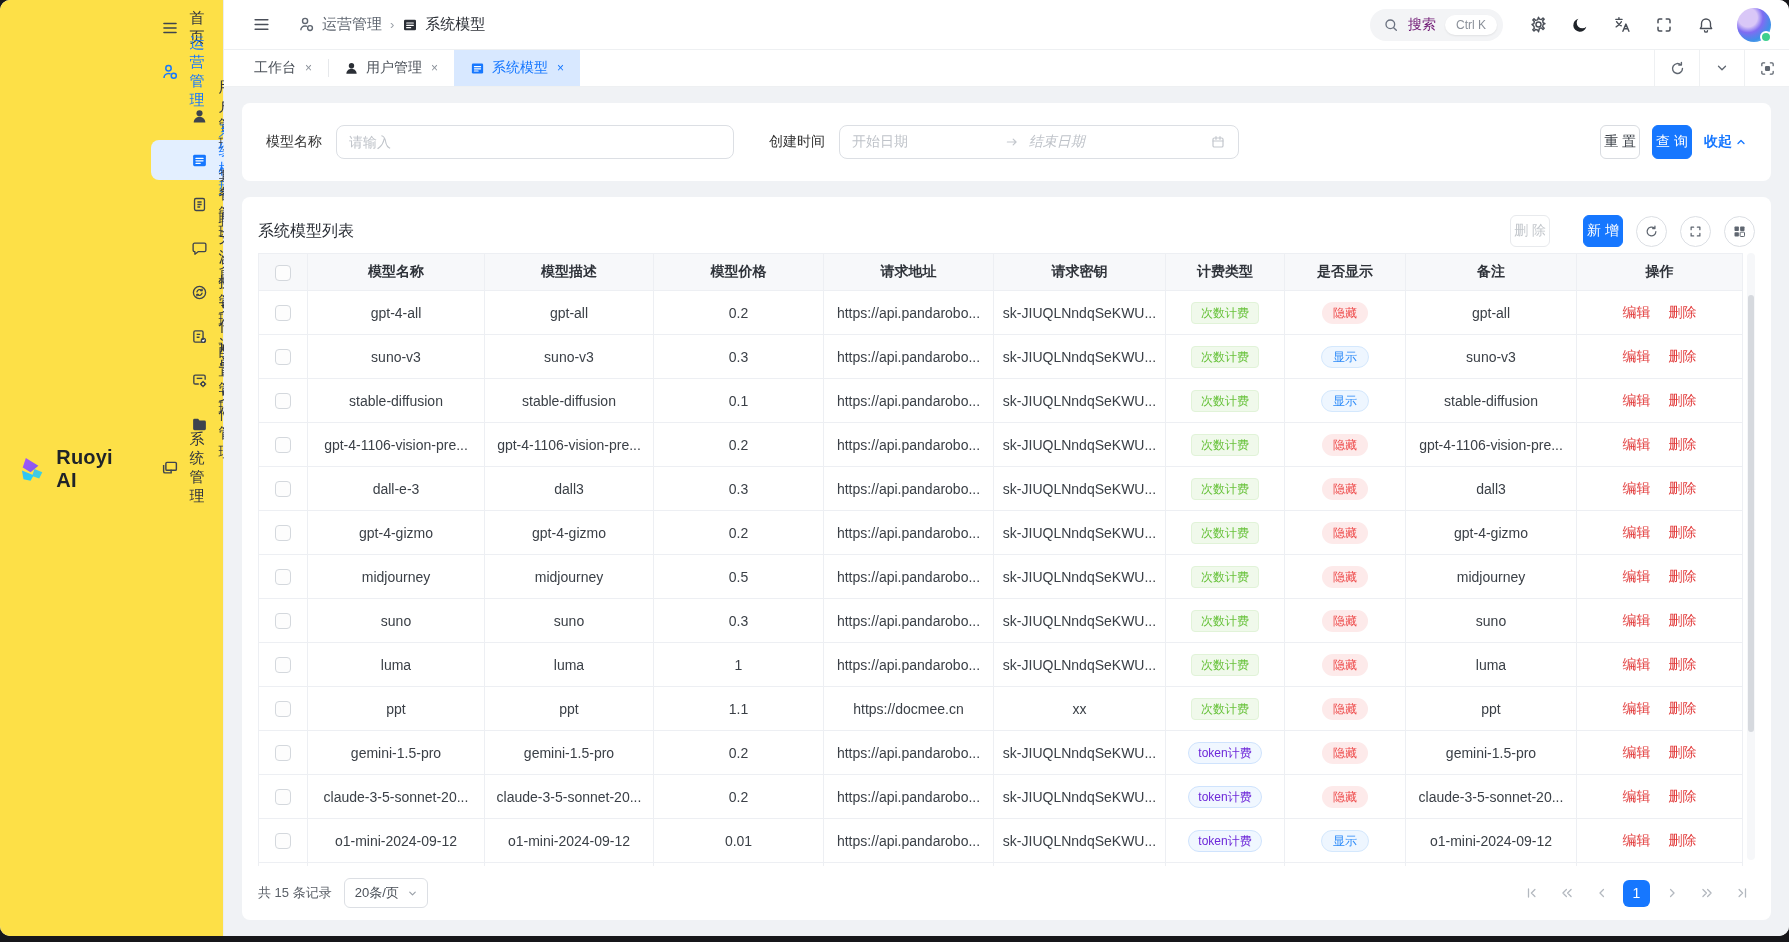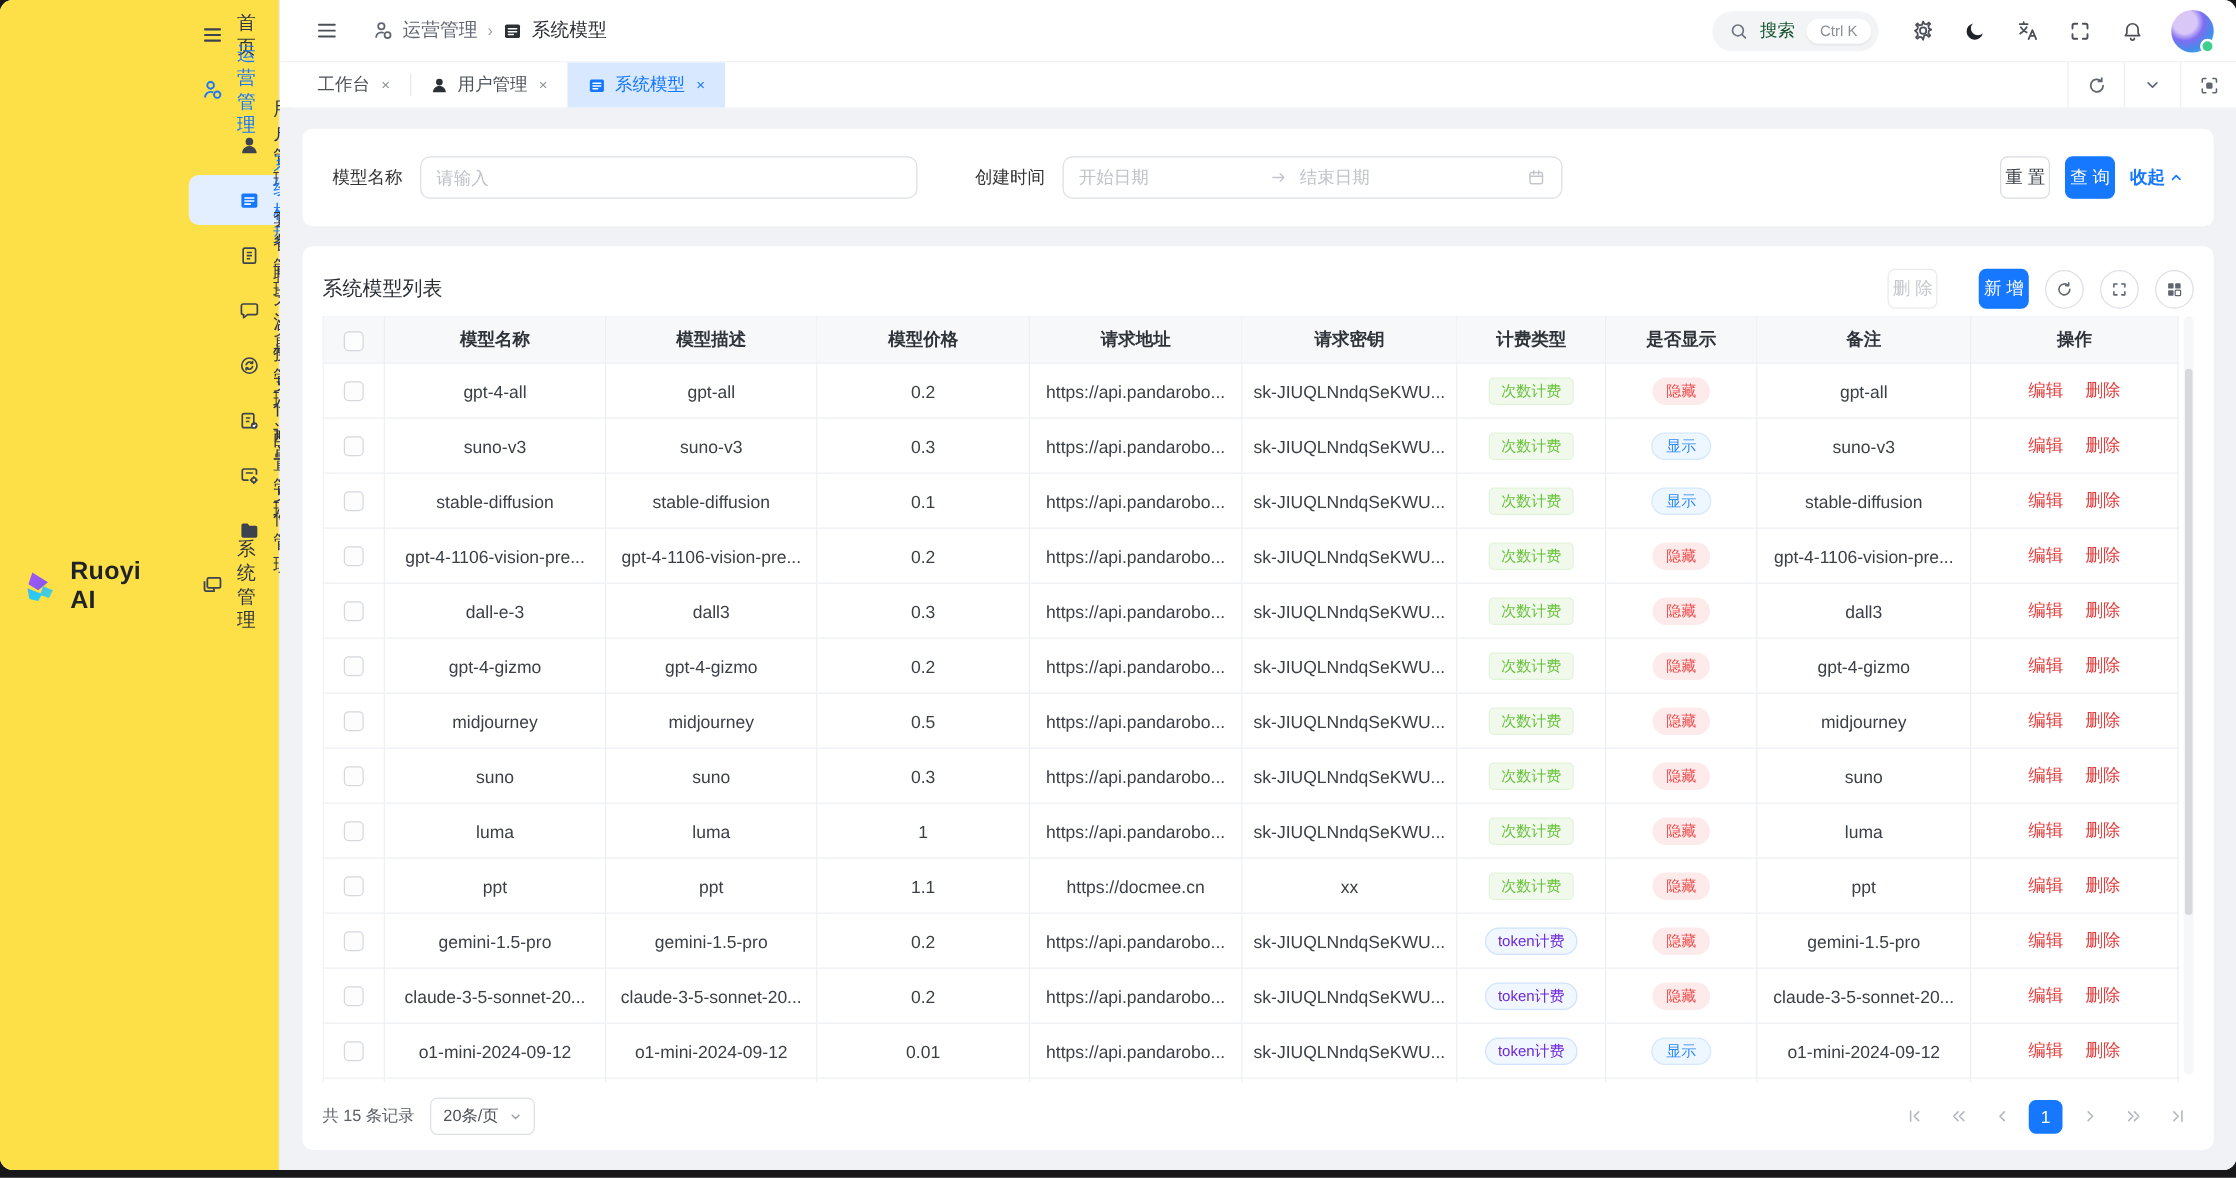--- a/index.html
+++ b/index.html
@@ -35,21 +35,21 @@
     padding:0 18px 0 20px; gap:8px; background:#fff; }
   .icon-btn { width:34px; height:34px; display:flex; align-items:center; justify-content:center;
     color:#4a4f58; cursor:pointer; border-radius:8px; background:transparent; border:none; }
   .crumbs { display:flex; align-items:center; gap:8px; margin-left:12px; font-size:15px; }
   .crumb { display:flex; align-items:center; gap:7px; color:#5f6670; }
   .crumb.current { color:#2b2f36; }
   .crumb-sep { color:#9aa0a8; font-size:13px; }
   .top-spacer { flex:1; }
   .search-pill { height:32px; background:#f3f4f6; border-radius:999px; display:flex;
     align-items:center; gap:9px; padding:0 6px 0 13px; cursor:pointer; margin-right:10px; }
-  .search-pill .s-label { color:#14532d; font-size:14px; }
+  .search-pill .s-label { color:#701a75; font-size:14px; }
   .search-kbd { background:#fff; border-radius:999px; padding:3px 11px; font-size:12px;
     color:#8a9099; box-shadow:0 1px 2px rgba(0,0,0,.08); }
   .avatar-wrap { position:relative; margin-left:6px; cursor:pointer; }
   .avatar { width:34px; height:34px; border-radius:50%;
     background:radial-gradient(circle at 32% 28%, #d9c7f7 0 28%, #7f6df2 45%, #3f8fe8 70%, #7ad0f0 100%); }
   .status-dot { position:absolute; right:-1px; bottom:-1px; width:12px; height:12px;
     border-radius:50%; background:#3ecf8e; border:2px solid #fff; }
 
   
   .tabbar { height:37px; border-bottom:1px solid #eef0f2; display:flex; align-items:stretch; background:#fff; }
@@ -66,25 +66,25 @@
     border-left:1px solid #eef0f2; color:#5f6670; cursor:pointer; }
 
   
   .content { flex:1; background:#f0f2f5; padding:16px 18px; display:flex; flex-direction:column; gap:16px; min-height:0; }
   .filter-card { background:#fff; border-radius:8px; height:78px; display:flex; align-items:center;
     padding:0 24px; gap:14px; flex-shrink:0; }
   .f-label { font-size:14px; color:#333; white-space:nowrap; }
   .f-input { width:398px; height:34px; border:1px solid #dcdfe4; border-radius:8px;
     padding:0 12px; font-size:14px; color:#333; outline:none; font-family:inherit; }
   .f-input::placeholder { color:#bfc3c9; }
-  .f-group2 { margin-left:32px; }
+  .f-group2 { margin-left:21px; }
   .date-range { width:400px; height:34px; border:1px solid #dcdfe4; border-radius:8px;
     display:flex; align-items:center; padding:0 12px; gap:10px; color:#bfc3c9; font-size:14px; cursor:text; }
   .date-ph { flex:1; }
-  .date-ph.end { flex:1.2; }
+  .date-ph.end { flex:1.2;font-style:italic; }
   .filter-actions { margin-left:auto; display:flex; align-items:center; gap:12px; }
   .btn { height:34px; border-radius:6px; font-size:14px; padding:0 3px; cursor:pointer;
     border:1px solid #d9dce1; background:#fff; color:#3c4148; font-family:inherit; white-space:nowrap; }
   .btn.primary { background:#1677ff; border-color:#1677ff; color:#fff; }
   .collapse-link { color:#1677ff; font-size:14px; display:flex; align-items:center; gap:3px;
     cursor:pointer; font-weight:600; white-space:nowrap; }
 
   
   .table-card { background:#fff; border-radius:8px; flex:1; display:flex; flex-direction:column;
     padding:12px 16px 8px; min-height:0; }

